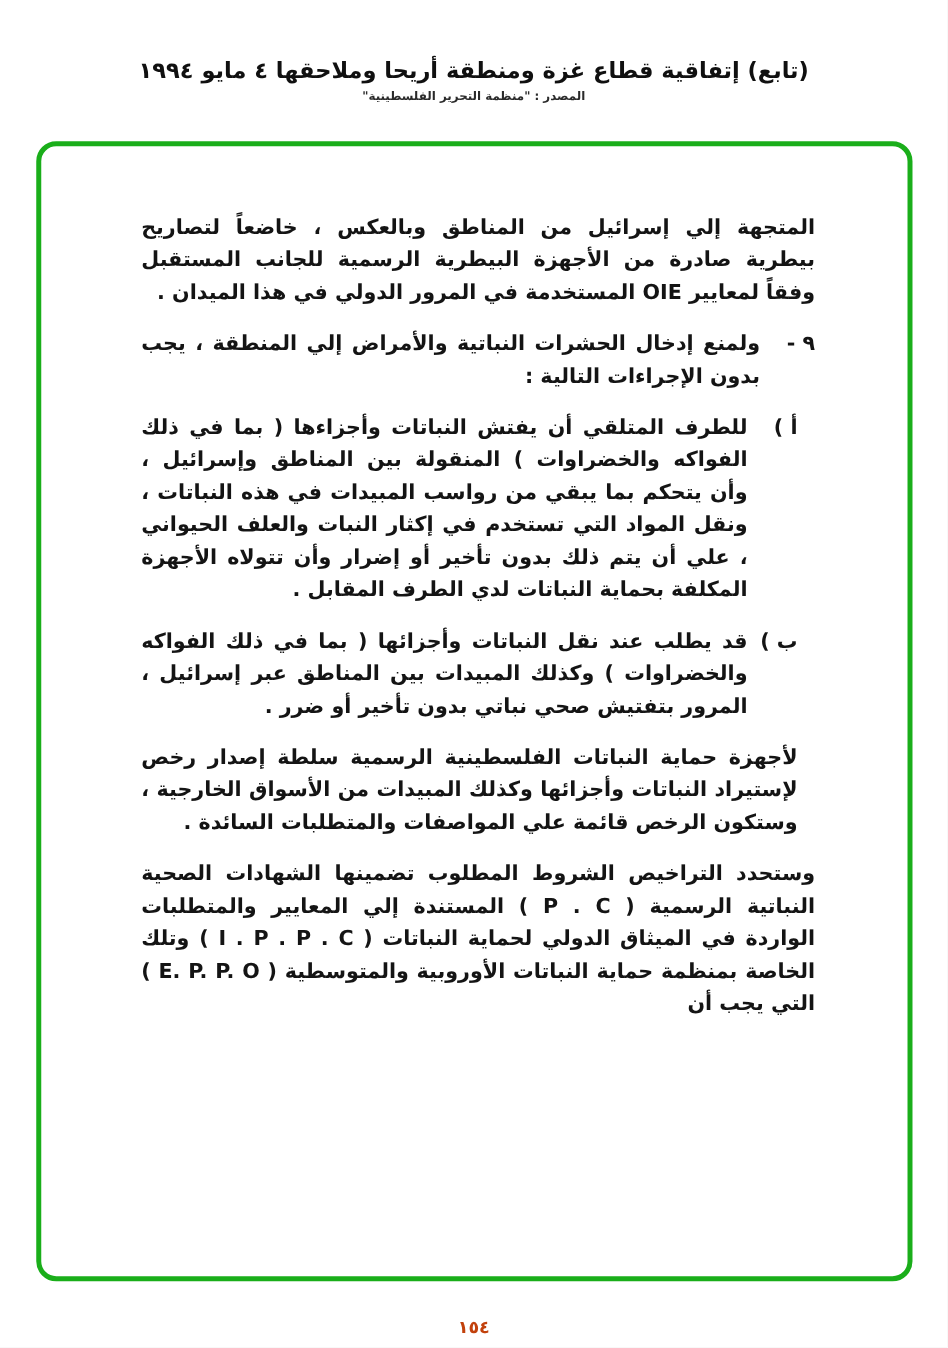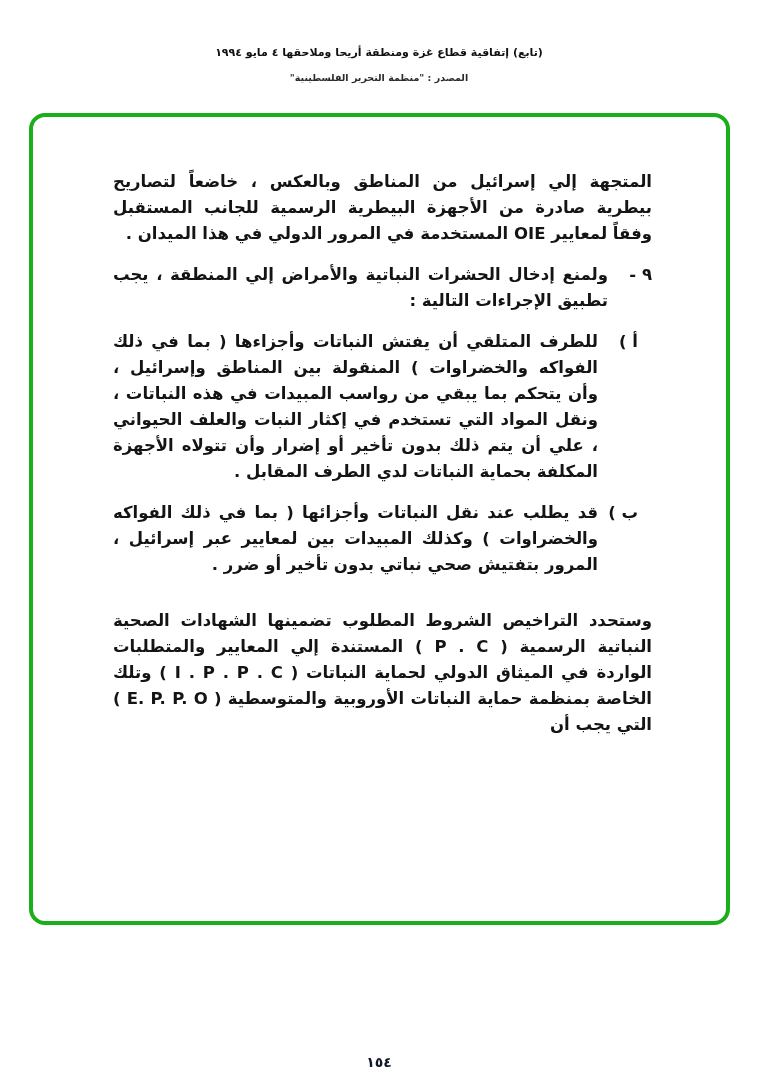--- a/index.html
+++ b/index.html
@@ -13,31 +13,31 @@
     width:758px;height:1078px;
     margin:0 auto;
     background:var(--paper);
     font-family:"DejaVu Sans", sans-serif;
     direction:rtl;
     overflow:hidden;
   }
   .header-title{
     position:absolute;top:46px;left:0;right:0;
     text-align:center;
-    font-size:11px;font-weight:bold;color:#101010;
+    font-size:18px;font-weight:bold;color:#101010;
     letter-spacing:.5px;
   }
   .header-source{
     position:absolute;top:72px;left:0;right:0;
     text-align:center;
     font-size:9.5px;font-weight:bold;color:#2a2a2a;
   }
   .green-box{
     position:absolute;top:113px;left:29px;
-    width:701px;height:812px;
+    width:701px;height:912px;
     box-sizing:border-box;
     border:4px solid var(--border-green);
     border-radius:16px;
     background:var(--paper);
   }
   .content{
     position:absolute;top:52px;right:74px;left:80px;
     color:var(--ink);
     font-size:16.5px;font-weight:bold;
     line-height:26px;
@@ -45,54 +45,55 @@
   }
   .para{margin:0 0 15px 0;}
   .item{display:flex;margin:0 0 15px 0;}
   .item .marker{flex:0 0 44px;white-space:nowrap;}
   .item .item-text{flex:1 1 auto;text-align:justify;}
   .lvl1{padding-right:14px;}
   .lvl1 .marker{flex:0 0 40px;}
   .page-number{
     position:absolute;bottom:8px;left:0;right:0;
     text-align:center;
-    font-size:14px;font-weight:bold;color:#0f172a;
+    font-size:14px;font-weight:bold;color:#c2410c;
   }
 </style>
 </head>
 <body>
 
 <div class="page">
 
   <div class="header-title">(تابع) إتفاقية قطاع غزة ومنطقة أريحا وملاحقها ٤ مايو ١٩٩٤</div>
 
   <div class="header-source">المصدر :  "منظمة التحرير الفلسطينية"</div>
 
   <div class="green-box">
     <div class="content">
 
       <p class="para">المتجهة إلي إسرائيل من المناطق وبالعكس ، خاضعاً لتصاريح بيطرية صادرة من الأجهزة البيطرية الرسمية للجانب المستقبل وفقاً لمعايير OIE المستخدمة في المرور الدولي في هذا الميدان .</p>
 
 
       <div class="item lvl0">
         <span class="marker">٩ -</span>
-        <span class="item-text">ولمنع إدخال الحشرات النباتية والأمراض إلي المنطقة ،  يجب تطبيق الإجراءات التالية :</span>
+        <span class="item-text">ولمنع إدخال الحشرات النباتية والأمراض إلي المنطقة ،  يجب بدون الإجراءات التالية :</span>
       </div>
 
       <div class="item lvl1">
         <span class="marker">أ )</span>
         <span class="item-text">للطرف المتلقي أن يفتش النباتات وأجزاءها ( بما في ذلك الفواكه والخضراوات ) المنقولة بين المناطق وإسرائيل ، وأن يتحكم بما يبقي من رواسب المبيدات في هذه النباتات ، ونقل المواد التي تستخدم في إكثار النبات والعلف الحيواني ، علي أن يتم ذلك بدون تأخير أو إضرار وأن تتولاه الأجهزة المكلفة بحماية النباتات لدي الطرف المقابل .</span>
       </div>
 
       <div class="item lvl1">
         <span class="marker">ب )</span>
-        <span class="item-text">قد يطلب عند نقل النباتات وأجزائها ( بما في ذلك الفواكه والخضراوات ) وكذلك المبيدات بين لمعايير عبر إسرائيل ، المرور بتفتيش صحي نباتي بدون تأخير أو ضرر .</span>
+        <span class="item-text">قد يطلب عند نقل النباتات وأجزائها ( بما في ذلك الفواكه والخضراوات ) وكذلك المبيدات بين المناطق عبر إسرائيل ، المرور بتفتيش صحي نباتي بدون تأخير أو ضرر .</span>
       </div>
 
       <div class="item lvl1">
+        <span class="item-text">لأجهزة حماية النباتات الفلسطينية الرسمية سلطة إصدار رخص لإستيراد النباتات وأجزائها وكذلك المبيدات من الأسواق الخارجية ، وستكون الرخص قائمة علي المواصفات والمتطلبات السائدة .</span>
       </div>
 
       <p class="para">وستحدد التراخيص الشروط المطلوب تضمينها الشهادات الصحية النباتية الرسمية ( P . C ) المستندة إلي المعايير والمتطلبات الواردة في الميثاق الدولي لحماية النباتات ( I . P . P . C ) وتلك الخاصة بمنظمة حماية النباتات الأوروبية والمتوسطية ( E. P. P. O ) التي يجب أن</p>
 
     </div>
   </div>
 
   <div class="page-number">١٥٤</div>
 
 </div>

